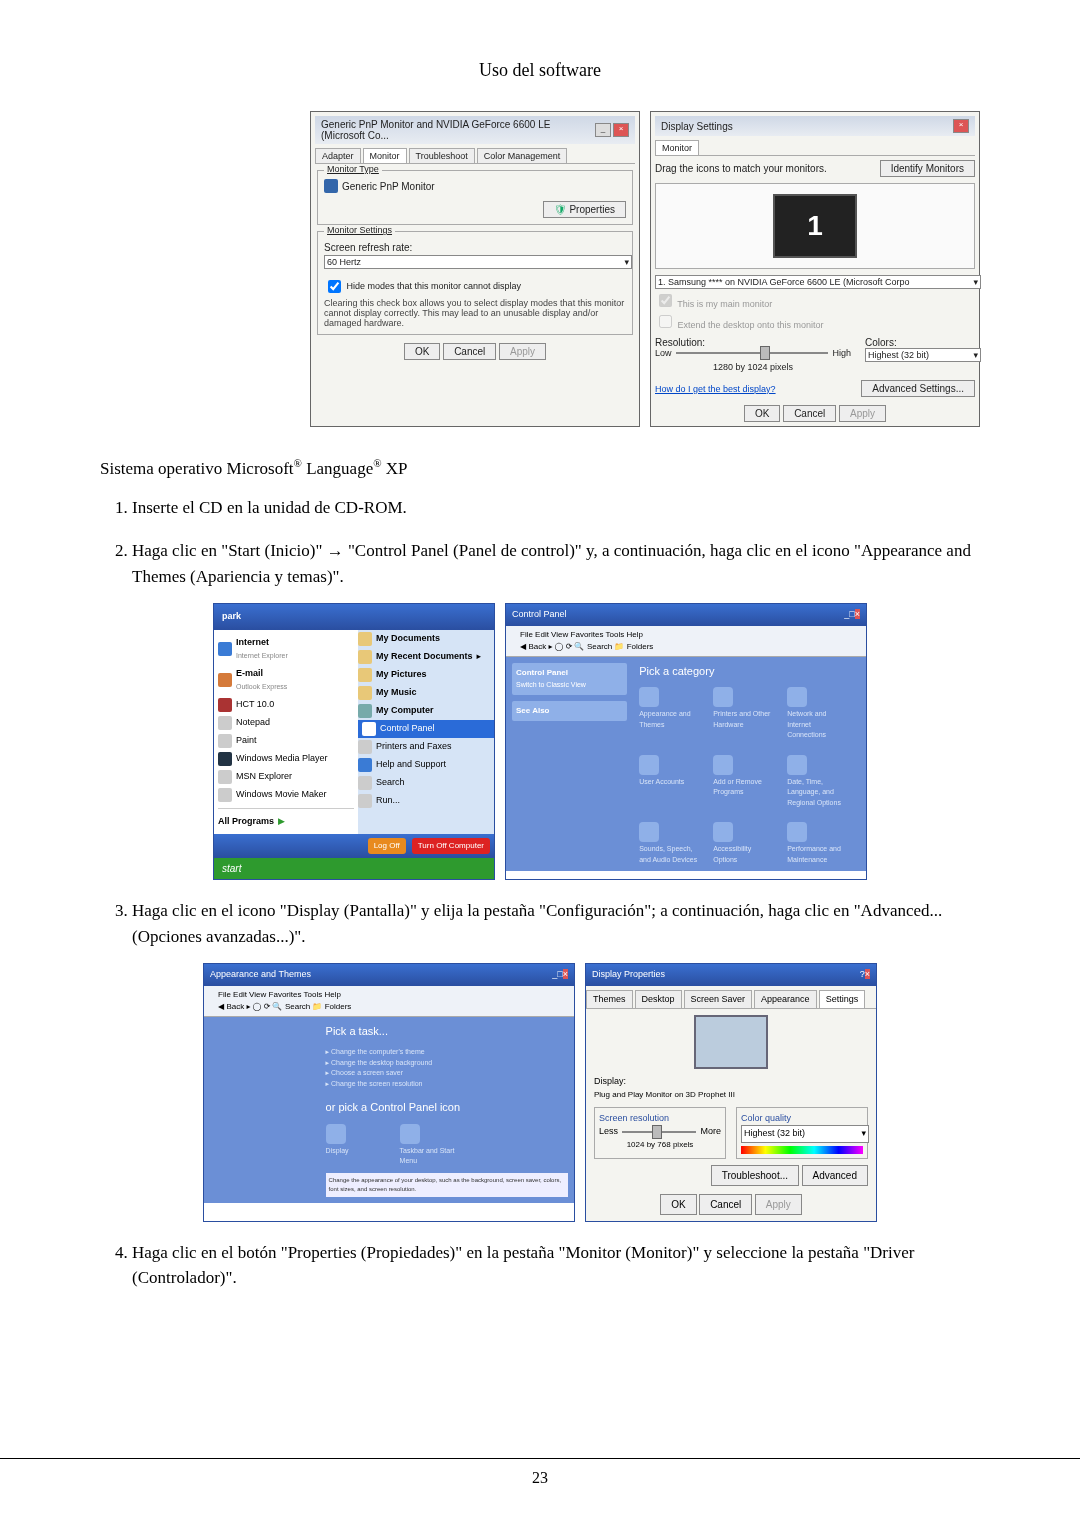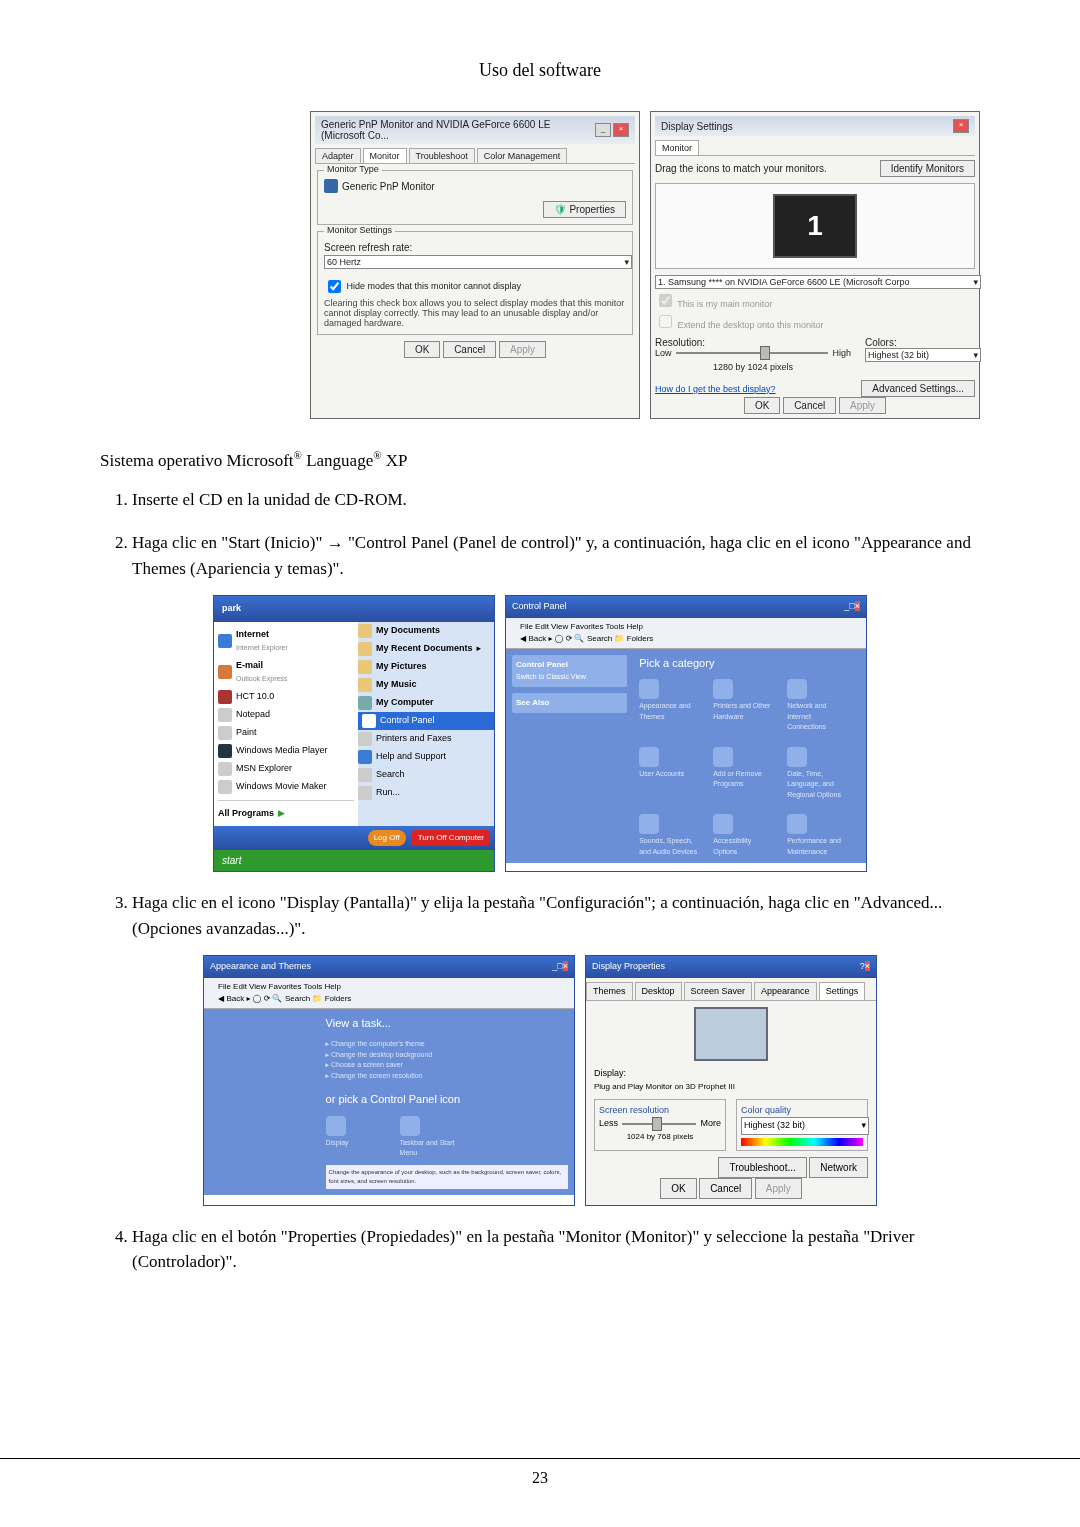--- a/index.html
+++ b/index.html
@@ -44,23 +44,23 @@
     display:flex;
     justify-content:space-between;
     align-items:center;
   }
   .titlebar .tb-buttons { display:flex; gap:2px;}
   .titlebar .tb-btn { width:14px;height:12px;border:1px solid #888;background:#ddd;font-size:8px;line-height:10px;text-align:center;}
   .tabs { display:flex; border-bottom:1px solid #aaa; margin:4px 0; }
   .tab { padding:2px 6px; border:1px solid #aaa; border-bottom:none; margin-right:2px; background:#eee; font-size:9px;}
   .tab.active { background:#fff; }
   .group { border:1px solid #aaa; padding:6px; margin:6px 2px; position:relative;}
-  .group-title { position:absolute; top:-7px; left:6px; background:#f4f4f0; padding:0 3px; font-size:9px;}
+  .group-title { position:absolute; top:-7px; left:6px; background:#f4f4f0; padding:0 3px; font-size:9px;text-decoration:underline;}
   .btn { border:1px solid #888; background:#eee; padding:2px 10px; font-size:10px; display:inline-block;}
-  .btn-row { text-align:center; margin-top:0;}
+  .btn-row { text-align:center; margin-top:8px;}
   .dropdown { border:1px solid #888; background:#fff; width:100%; padding:1px 2px; font-size:9px; display:flex; justify-content:space-between;}
   .chk { font-size:9px; margin:2px 0; display:block;}
   .link { color:#0046c8; text-decoration:underline; font-size:9px;}
   .monitor-big {
     width:80px;height:60px;background:#222;color:#fff;font-size:28px;font-weight:bold;
     display:flex;align-items:center;justify-content:center;border:2px solid #555;margin:4px auto;
   }
   .slider { display:flex; align-items:center; gap:4px; font-size:9px;}
   .slider .track { flex:1; height:2px; background:#888; position:relative;}
   .slider .thumb { width:8px;height:12px;background:#bbb;border:1px solid #666;position:absolute;left:55%;top:-6px;}
@@ -73,21 +73,21 @@
   .startmenu { width:280px; border:1px solid #2a4ea0; font-family:Tahoma,Arial,sans-serif; font-size:9px;}
   .sm-top { background:linear-gradient(#3a6fd0,#2a4ea0); color:#fff; padding:6px 8px; font-weight:bold;}
   .sm-body { display:flex; }
   .sm-left { width:50%; background:#fff; padding:4px;}
   .sm-right { width:50%; background:#d6e4f6; }
   .sm-item { display:flex; align-items:center; gap:4px; padding:2px 0;}
   .sm-item.hl { background:#2a6bd8; color:#fff; padding:2px 4px;}
   .sm-icon { width:14px;height:14px;background:#ccc;border-radius:2px;flex-shrink:0;}
   .sm-bottom { background:linear-gradient(#3a6fd0,#2a4ea0); padding:4px; display:flex; justify-content:flex-end; gap:6px;}
   .sm-bottom .pill { background:#d22; color:#fff; font-size:8px; padding:2px 6px; border-radius:3px;}
-  .sm-bottom .pill.o { background:#e88a1f;border-radius:8px;}
+  .sm-bottom .pill.o { background:#e88a1f;}
   .sm-start { background:#2e9a2e; color:#fff; font-size:10px; font-style:italic; padding:3px 8px;}
   
   .cpanel { width:360px; border:1px solid #2a4ea0; font-family:Tahoma,Arial,sans-serif; font-size:9px;}
   .cp-title { background:linear-gradient(#3a6fd0,#2a4ea0); color:#fff; padding:4px 6px; display:flex; justify-content:space-between;}
   .cp-toolbar { background:#eef2f8; padding:3px 14px; font-size:8px; border-bottom:1px solid #aaa;}
   .cp-body { display:flex; min-height:170px;}
   .cp-side { width:32%; background:#6b8fd6; color:#fff; padding:6px; font-size:8px;}
   .cp-main { flex:1; background:#6b8fd6; padding:6px;}
   .cp-cat { color:#fff; font-size:11px; margin-bottom:8px;}
   .cp-icons { display:flex; flex-wrap:wrap; gap:14px;}
@@ -349,21 +349,21 @@
 
         <div class="cpanel" style="width:370px">
           <div class="cp-title">
               <span>Appearance and Themes</span>
             <span><span class="tb-btn">_</span><span class="tb-btn">□</span><span class="tb-btn" style="background:#d55;color:#fff">×</span></span>
           </div>
           <div class="cp-toolbar">File Edit View Favorites Tools Help<br>◀ Back ▸ ◯ ⟳ 🔍 Search 📁 Folders</div>
           <div class="cp-body">
             <div class="cp-side" style="width:28%"></div>
             <div class="cp-main">
-              <div class="cp-cat">View a task...</div>
+              <div class="cp-cat">Pick a task...</div>
               <div style="font-size:7px;color:#d8e4f8">
                 <div>▸ <span>Change the computer's theme</span></div>
                 <div>▸ <span>Change the desktop background</span></div>
                 <div>▸ <span>Choose a screen saver</span></div>
                 <div>▸ <span>Change the screen resolution</span></div>
               </div>
               <div class="cp-cat" style="margin-top:10px">or pick a Control Panel icon</div>
               <div class="cp-icons">
                 <div class="cp-ic"><div class="dot"></div><span>Display</span></div>
                 <div class="cp-ic"><div class="dot"></div><span>Taskbar and Start Menu</span></div>
@@ -405,21 +405,21 @@
                 <div style="color:#2a4ea0">Color quality</div>
                 <div class="dropdown">
                     <span>Highest (32 bit)</span>
                     <span>▾</span>
                   </div>
                 <div style="height:8px;background:linear-gradient(90deg,red,yellow,lime,cyan,blue,magenta);margin-top:3px"></div>
               </div>
             </div>
             <div style="text-align:right;margin-top:6px">
               <span class="btn">Troubleshoot...</span>
-              <span class="btn">Network</span>
+              <span class="btn">Advanced</span>
             </div>
             <div class="btn-row">
               <span class="btn">OK</span>
               <span class="btn">Cancel</span>
               <span class="btn" style="color:#999">Apply</span>
             </div>
           </div>
         </div>
       </div>
     </li>

